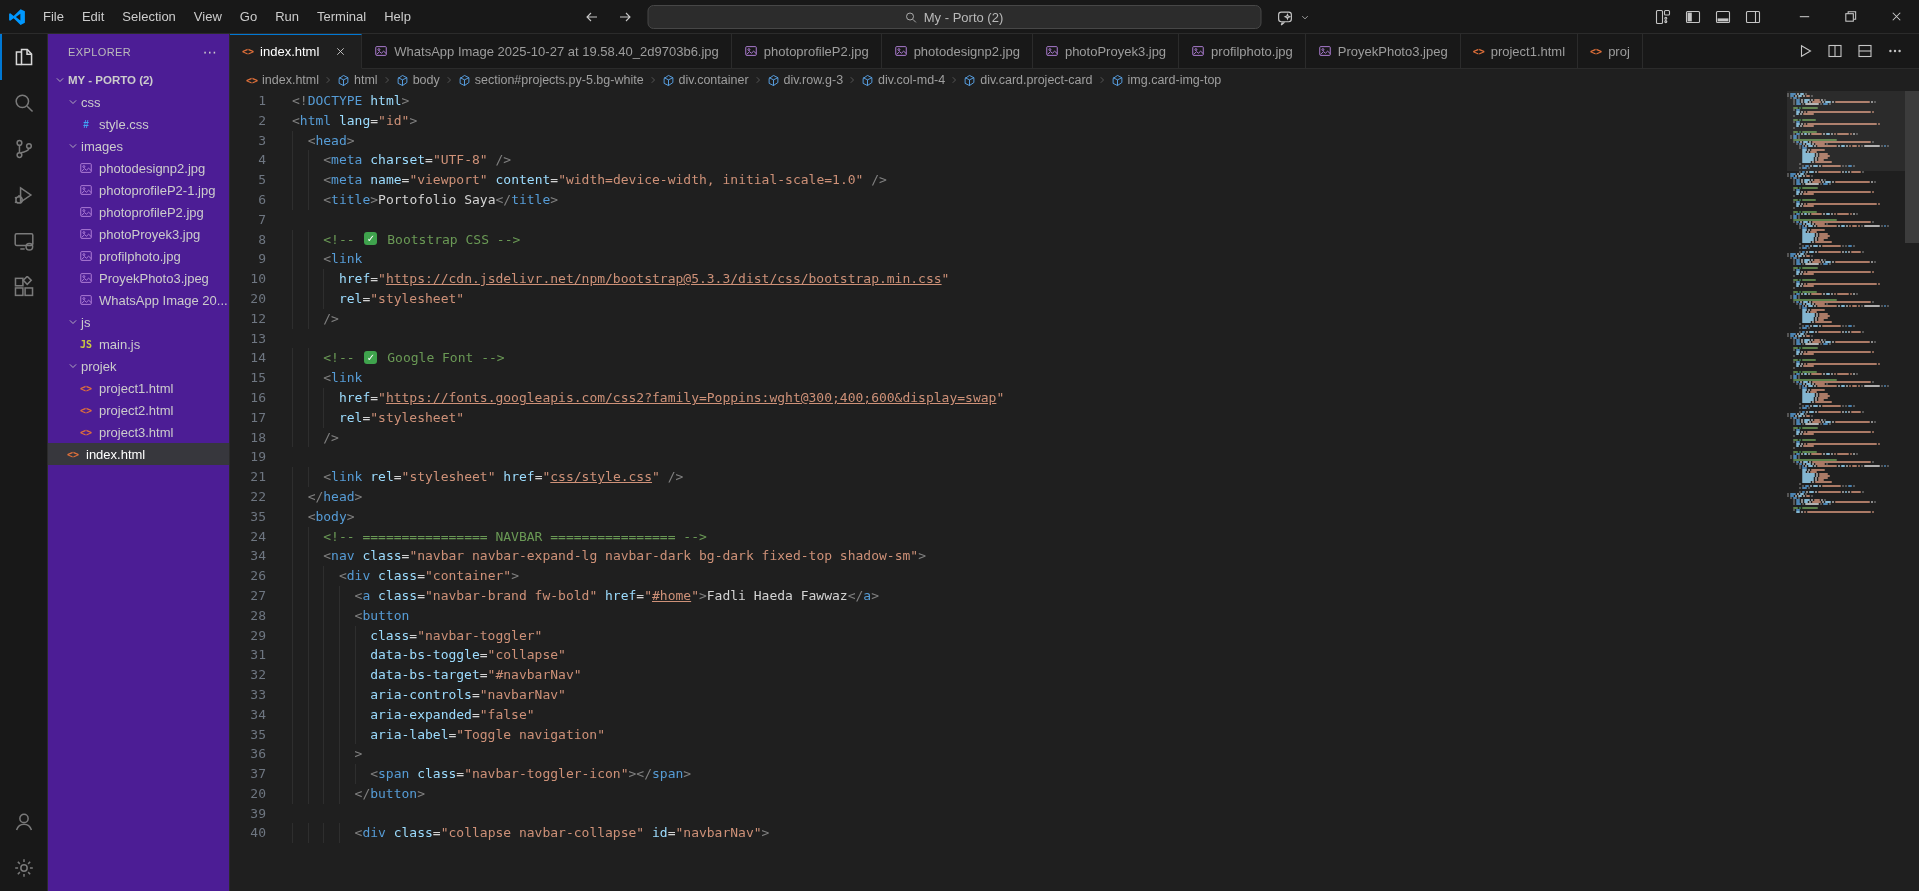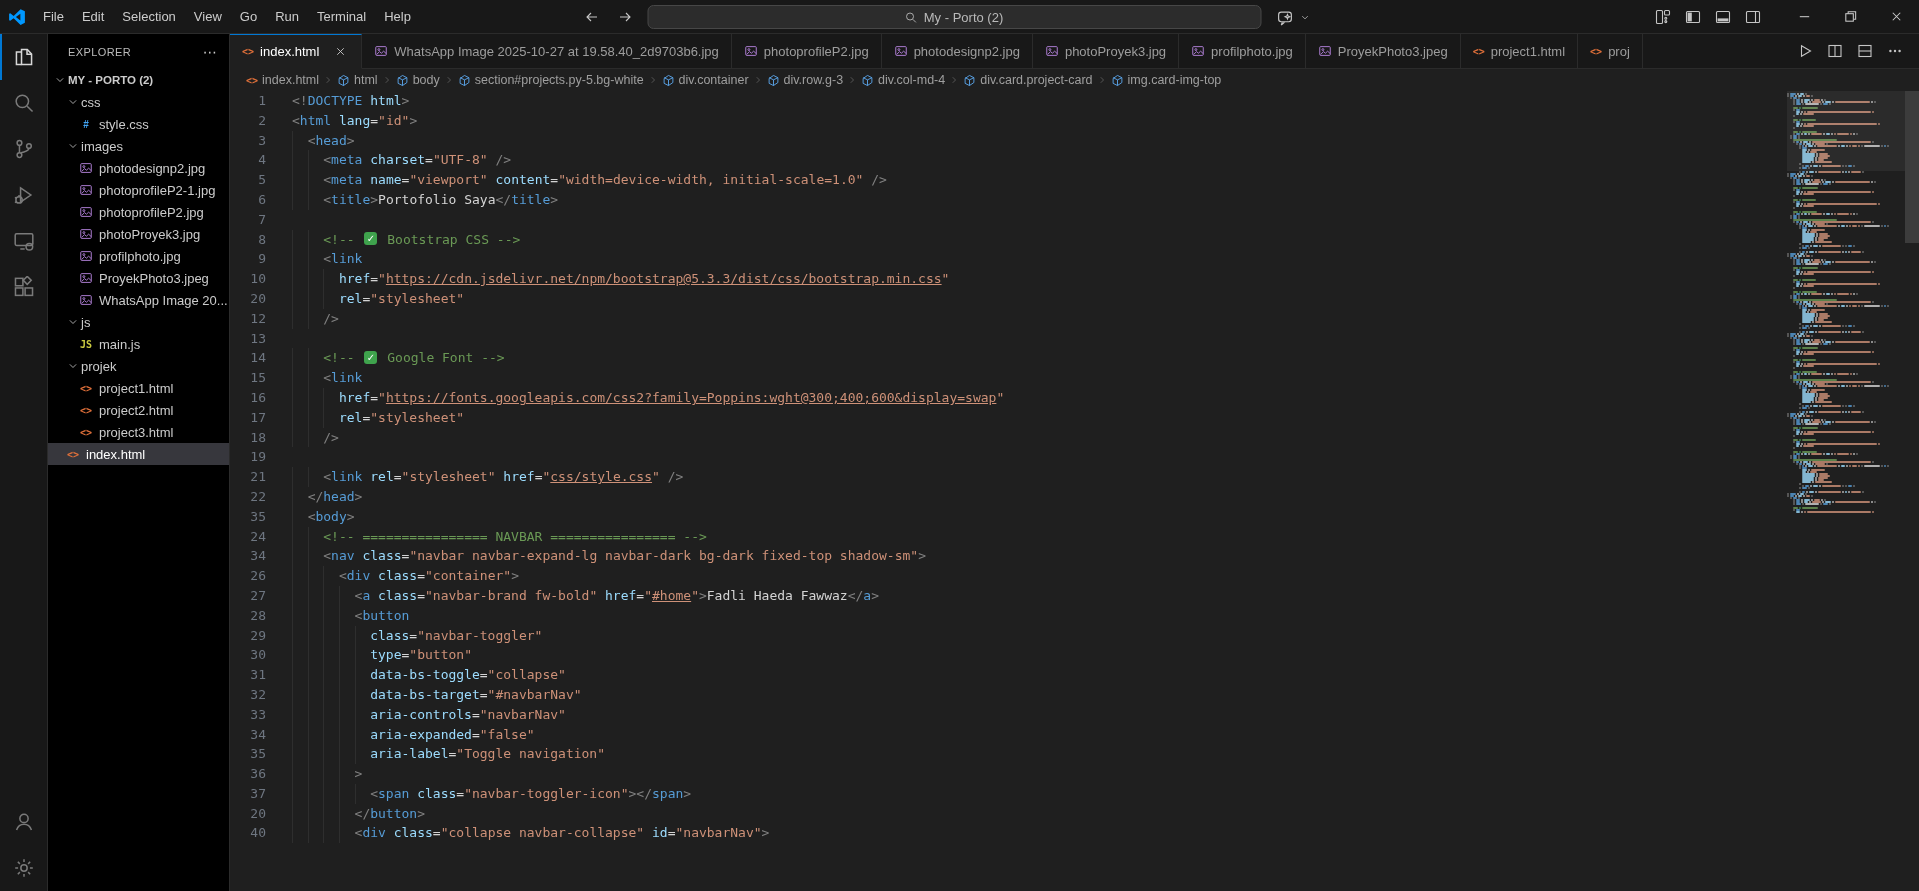--- a/index.html
+++ b/index.html
@@ -24,21 +24,21 @@
   .ic { stroke:currentColor; fill:none; stroke-width:1.1; }
 
   
   .main { display:flex; height:857px; }
   .activitybar { width:48px; background:#181818; border-right:1px solid #2b2b2b; display:flex; flex-direction:column; align-items:stretch; }
   .ab-item { height:46px; display:flex; align-items:center; justify-content:center; color:#7a7a7a; border-left:2px solid transparent; border-right:2px solid transparent; }
   .ab-item.active { color:#d7d7d7; border-left:2px solid #0078d4; }
   .ab-bottom { margin-top:auto; }
 
   
-  .sidebar { width:182px; background:#000000; border-right:1px solid #2b2b2b; display:flex; flex-direction:column; font-size:13px; }
+  .sidebar { width:182px; background:#4c1d95; border-right:1px solid #2b2b2b; display:flex; flex-direction:column; font-size:13px; }
   .sb-header { height:35px; display:flex; align-items:center; padding:0 8px 0 20px; color:#bbbbbb; font-size:11px; letter-spacing:.4px; }
   .sb-header .more { margin-left:auto; color:#cccccc; font-size:14px; width:22px; height:22px; display:flex; align-items:center; justify-content:center; border-radius:4px; }
   .tree-row { height:22px; display:flex; align-items:center; white-space:nowrap; overflow:hidden; cursor:pointer; color:#cccccc; }
   .tree-row.selected { background:#37373d; color:#ffffff; }
   .tree-row .chev { width:16px; display:flex; justify-content:center; color:#c5c5c5; flex:none; }
   .tree-row .f-ic { width:16px; margin-right:5px; flex:none; display:flex; justify-content:center; align-items:center; font-size:10px; font-weight:bold; }
   .tree-row.root { font-weight:bold; font-size:11.5px; }
   .fi-html { color:#e0703a; font-family:"DejaVu Sans Mono",monospace; font-size:10px; font-weight:bold; }
   .fi-css  { color:#42a5f5; font-size:12px; font-weight:bold; }
   .fi-js   { color:#cbcb41; font-size:9px; font-weight:bold; font-family:"DejaVu Sans Mono",monospace; }
@@ -720,24 +720,20 @@
           </div>
           <div class="code-line">
             <span class="ln">28</span>
             <span class="lc"><span class="ig"></span><span class="ig"></span><span class="ig"></span><span class="ig"></span><span class="tok-p">&lt;</span><span class="tok-t">button</span></span>
           </div>
           <div class="code-line">
             <span class="ln">29</span>
             <span class="lc"><span class="ig"></span><span class="ig"></span><span class="ig"></span><span class="ig"></span><span class="ig"></span><span class="tok-a">class</span><span class="tok-x">=</span><span class="tok-v">"navbar-toggler"</span></span>
           </div>
           <div class="code-line">
-            <span class="ln">30</span>
-            <span class="lc"><span class="ig"></span><span class="ig"></span><span class="ig"></span><span class="ig"></span><span class="ig"></span><span class="tok-a">type</span><span class="tok-x">=</span><span class="tok-v">"button"</span></span>
-          </div>
-          <div class="code-line">
             <span class="ln">31</span>
             <span class="lc"><span class="ig"></span><span class="ig"></span><span class="ig"></span><span class="ig"></span><span class="ig"></span><span class="tok-a">data-bs-toggle</span><span class="tok-x">=</span><span class="tok-v">"collapse"</span></span>
           </div>
           <div class="code-line">
             <span class="ln">32</span>
             <span class="lc"><span class="ig"></span><span class="ig"></span><span class="ig"></span><span class="ig"></span><span class="ig"></span><span class="tok-a">data-bs-target</span><span class="tok-x">=</span><span class="tok-v">"#navbarNav"</span></span>
           </div>
           <div class="code-line">
             <span class="ln">33</span>
             <span class="lc"><span class="ig"></span><span class="ig"></span><span class="ig"></span><span class="ig"></span><span class="ig"></span><span class="tok-a">aria-controls</span><span class="tok-x">=</span><span class="tok-v">"navbarNav"</span></span>
@@ -754,20 +750,24 @@
             <span class="ln">36</span>
             <span class="lc"><span class="ig"></span><span class="ig"></span><span class="ig"></span><span class="ig"></span><span class="tok-p">&gt;</span></span>
           </div>
           <div class="code-line">
             <span class="ln">37</span>
             <span class="lc"><span class="ig"></span><span class="ig"></span><span class="ig"></span><span class="ig"></span><span class="ig"></span><span class="tok-p">&lt;</span><span class="tok-t">span</span><span class="tok-x"> </span><span class="tok-a">class</span><span class="tok-x">=</span><span class="tok-v">"navbar-toggler-icon"</span><span class="tok-p">&gt;</span><span class="tok-p">&lt;/</span><span class="tok-t">span</span><span class="tok-p">&gt;</span></span>
           </div>
           <div class="code-line">
             <span class="ln">20</span>
             <span class="lc"><span class="ig"></span><span class="ig"></span><span class="ig"></span><span class="ig"></span><span class="tok-p">&lt;/</span><span class="tok-t">button</span><span class="tok-p">&gt;</span></span>
+          </div>
+          <div class="code-line">
+            <span class="ln">39</span>
+            <span class="lc"></span>
           </div>
           <div class="code-line">
             <span class="ln">40</span>
             <span class="lc"><span class="ig"></span><span class="ig"></span><span class="ig"></span><span class="ig"></span><span class="tok-p">&lt;</span><span class="tok-t">div</span><span class="tok-x"> </span><span class="tok-a">class</span><span class="tok-x">=</span><span class="tok-v">"collapse navbar-collapse"</span><span class="tok-x"> </span><span class="tok-a">id</span><span class="tok-x">=</span><span class="tok-v">"navbarNav"</span><span class="tok-p">&gt;</span></span>
           </div>
         </div>
       <div class="minimap" id="minimap">
           <div class="mm-line" style="padding-left: 0px;">
             <span class="mm-tok" style="width: 2px; background: rgb(122, 122, 122);"></span>
             <span class="mm-tok" style="width: 6px; background: rgb(86, 156, 214);"></span>

